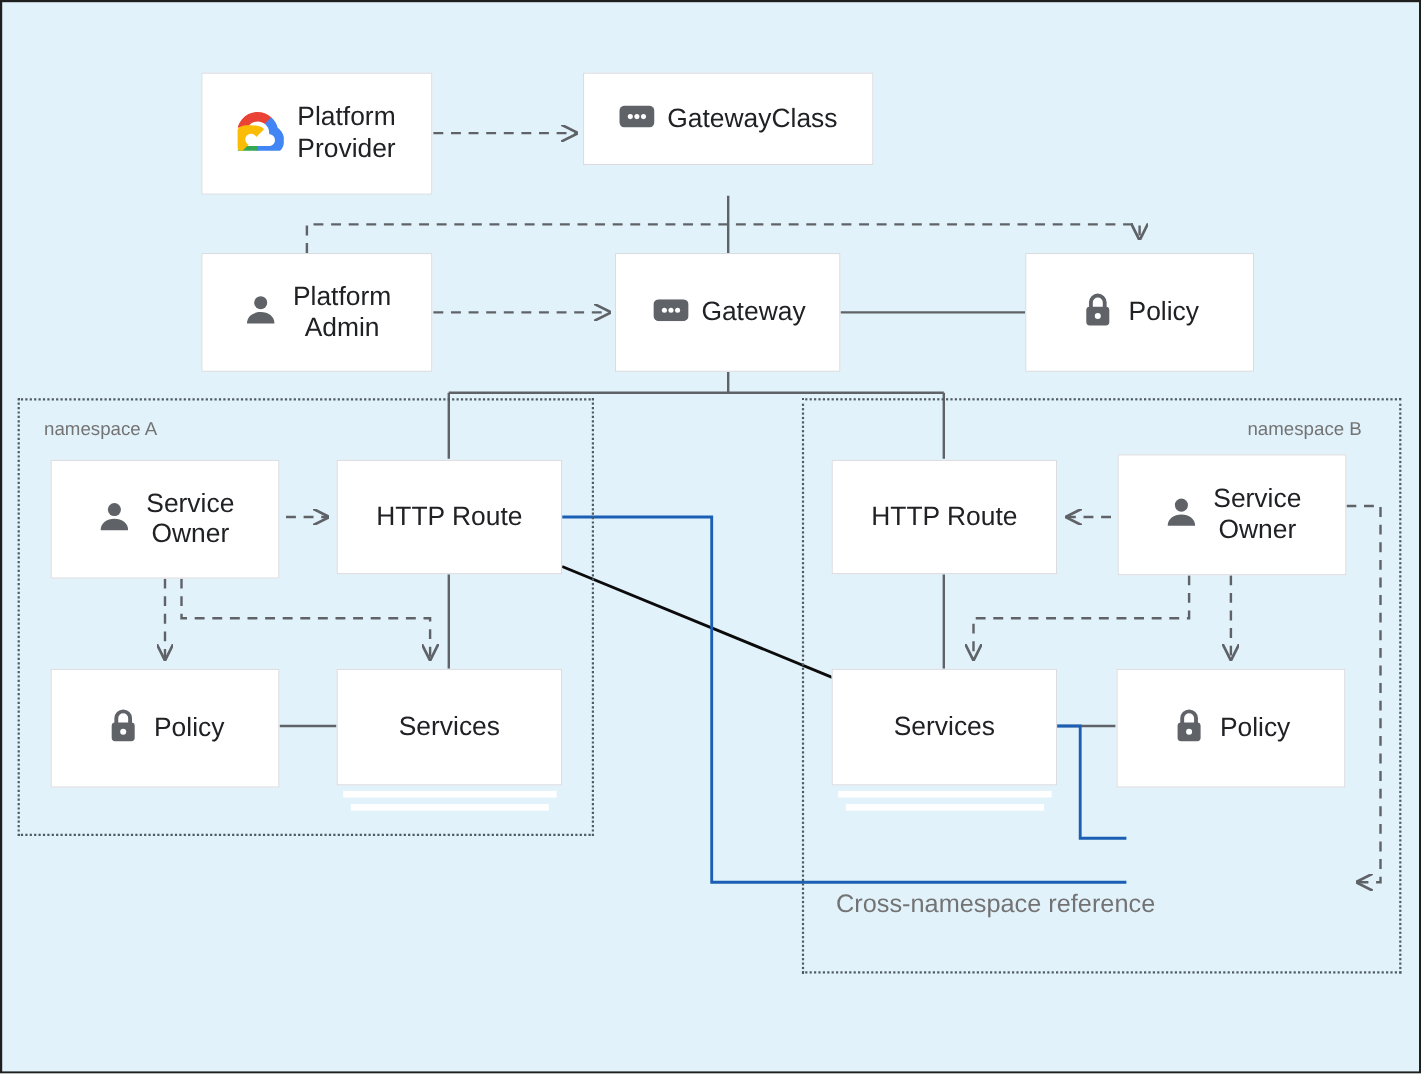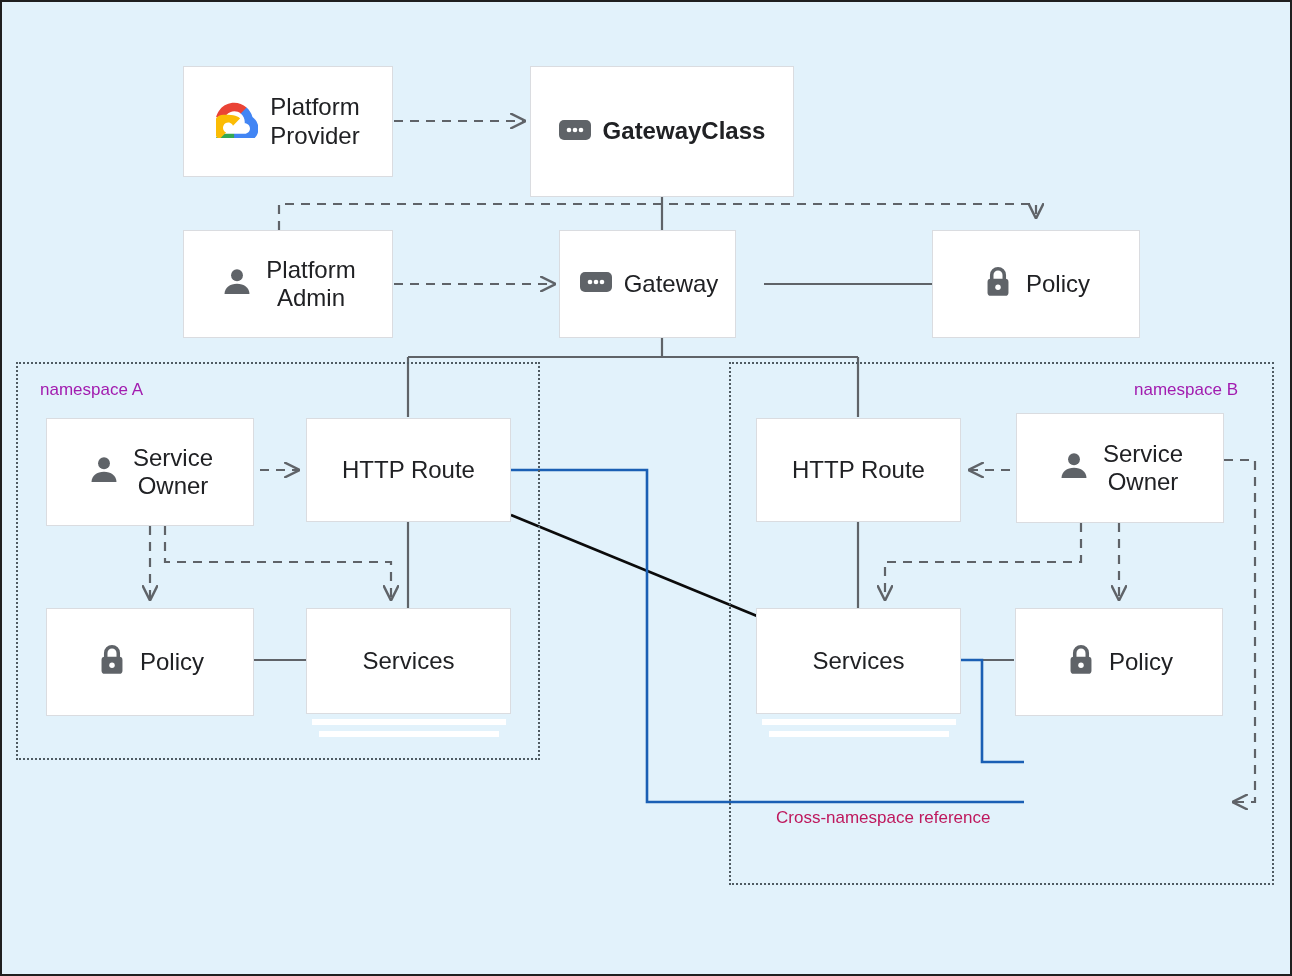--- a/index.html
+++ b/index.html
@@ -27,21 +27,21 @@
   }
   .ns {
     position: absolute;
     border: 2px dotted #4f5b62;
     box-sizing: border-box;
     background: transparent;
   }
   .ns-label {
     position: absolute;
     font-size: 17px;
-    color: #a21caf;
+    color: #737373;
     white-space: nowrap;
   }
   .node {
     position: absolute;
     background: #ffffff;
     border: 1px solid #dadce0;
     box-sizing: border-box;
     display: flex;
     align-items: center;
     justify-content: center;
@@ -57,24 +57,23 @@
   }
   .node.centered .label { text-align: center; }
   .icon { flex: 0 0 auto; display: block; }
   .stack {
     position: absolute;
     height: 6px;
     background: #ffffff;
   }
   .xref-label {
     position: absolute;
-    font-size: 17px;
-    color: #be185d;
+    font-size: 23px;
+    color: #737373;
     white-space: nowrap;
-    margin-left: 16px;
   }
 </style>
 </head>
 <body>
 
 <div id="canvas">
 
   <svg id="edges" viewBox="0 0 1292 976">
     <defs>
       <marker id="arrow" viewBox="0 0 10 10" refX="9" refY="5" markerWidth="7" markerHeight="7" orient="auto-start-reverse">
@@ -130,21 +129,21 @@
         <path d="M27.3 11.2 L31.7 6.8 L32 5 C24 -2.3 11.3 -1.5 4.2 6.9 C2.2 9.2 0.8 12.1 0 15 L1.6 14.8 L10.4 13.3 L11.1 12.6 C15 8.3 21.6 7.7 26.1 11.4 Z" fill="#ea4335"></path>
         <path d="M38.2 14.9 C37.2 11.2 35.1 7.8 32 5 L25.9 11.1 C28.6 13.3 30.2 16.7 30.1 20.2 L30.1 21.3 C33.1 21.3 35.6 23.8 35.6 26.9 C35.6 30 33.1 32.4 30.1 32.4 L19 32.4 L17.9 33.6 L17.9 40.2 L19 41.2 L30.1 41.2 C38 41.3 44.4 35 44.5 27.1 C44.5 22.3 42.1 17.8 38.2 14.9 Z" fill="#4285f4"></path>
         <path d="M7.9 41.2 L19 41.2 L19 32.4 L7.9 32.4 C7.1 32.4 6.4 32.2 5.7 31.9 L4.2 32.4 L-1.9 38.5 L-2.4 39.9 C0.2 41.8 3.1 41.2 7.9 41.2 Z" fill="#34a853"></path>
         <path d="M7.9 12.5 C0 12.6 -2.4 19 -2.4 26.9 C-2.4 31.4 -0.3 35.6 3.2 38.4 L10.6 31 C7.8 29.8 6.6 26.6 7.8 23.9 C9 21.1 12.2 19.9 15 21.1 C16.2 21.6 17.2 22.6 17.8 23.9 L25.2 16.5 C22.2 12.6 15 12.5 7.9 12.5 Z" fill="#fbbc05"></path>
       </svg>
     </span>
     <span class="label">Platform
 Provider</span>
   </div>
 
-  <div class="node centered" style="left:528px; top:64px; width:264px; height:131px;font-weight:bold;">
+  <div class="node centered" style="left:528px; top:64px; width:264px; height:84px;">
     <span class="icon">
       <svg width="32" height="20" viewBox="0 0 32 20">
         <rect x="0" y="0" width="32" height="20" rx="5" fill="#5f6368"></rect>
         <circle cx="10" cy="10" r="2.3" fill="#ffffff"></circle>
         <circle cx="16" cy="10" r="2.3" fill="#ffffff"></circle>
         <circle cx="22" cy="10" r="2.3" fill="#ffffff"></circle>
       </svg>
     </span>
     <span class="label">GatewayClass</span>
   </div>
@@ -153,21 +152,21 @@
     <span class="icon">
       <svg width="34" height="34" viewBox="0 0 24 24">
         <circle cx="12" cy="7.2" r="4.2" fill="#5f6368"></circle>
         <path d="M3.2 20.5 C3.2 15.9 7.1 13.2 12 13.2 C16.9 13.2 20.8 15.9 20.8 20.5 Z" fill="#5f6368"></path>
       </svg>
     </span>
     <span class="label">Platform
 Admin</span>
   </div>
 
-  <div class="node centered" style="left:557px; top:228px; width:177px; height:108px;padding-left:13px;">
+  <div class="node centered" style="left:557px; top:228px; width:205px; height:108px;padding-left:13px;">
     <span class="icon">
       <svg width="32" height="20" viewBox="0 0 32 20">
         <rect x="0" y="0" width="32" height="20" rx="5" fill="#5f6368"></rect>
         <circle cx="10" cy="10" r="2.3" fill="#ffffff"></circle>
         <circle cx="16" cy="10" r="2.3" fill="#ffffff"></circle>
         <circle cx="22" cy="10" r="2.3" fill="#ffffff"></circle>
       </svg>
     </span>
     <span class="label">Gateway</span>
   </div>

